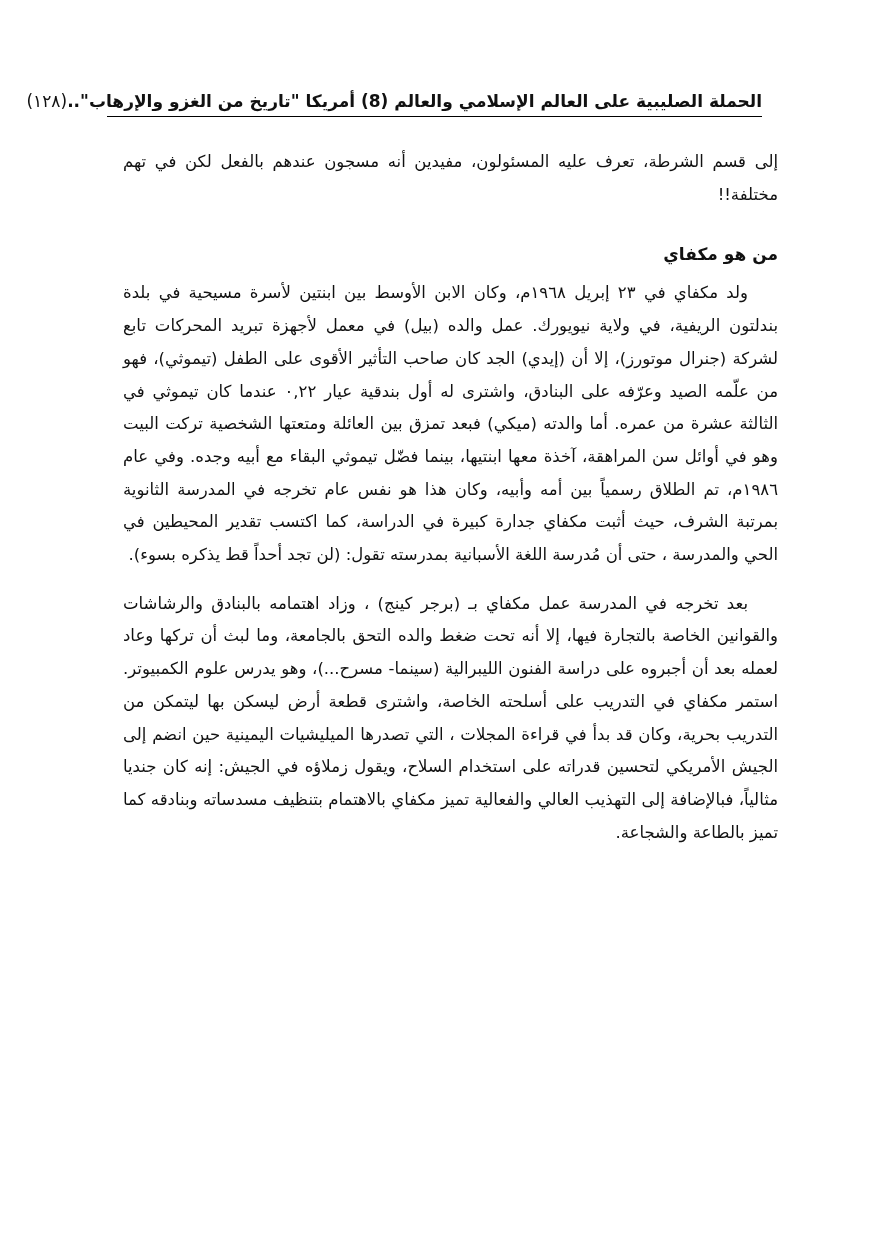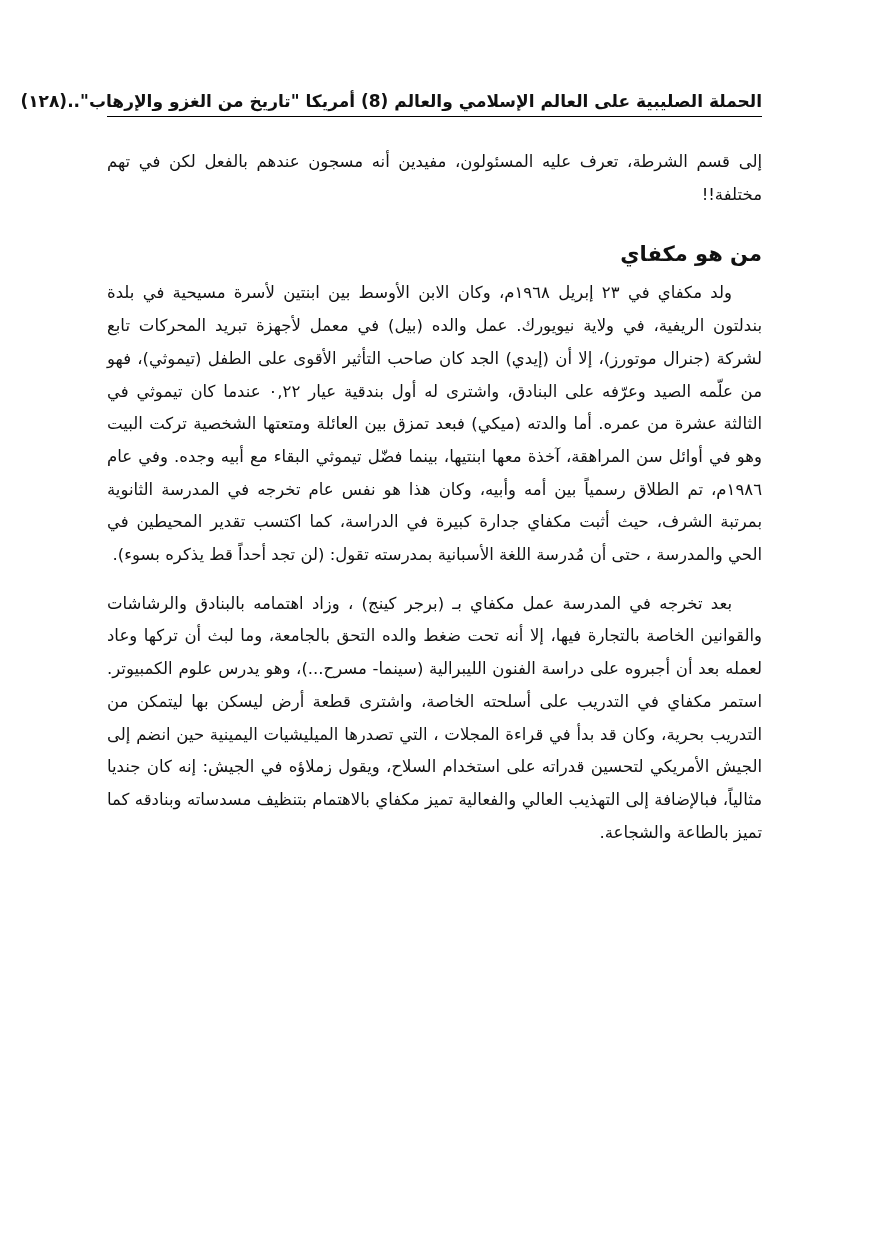--- a/index.html
+++ b/index.html
@@ -31,41 +31,41 @@
       border-bottom: 1.5px solid #000;
       display: flex;
       flex-direction: row;
       align-items: center;
       justify-content: space-between;
       font-weight: bold;
       font-size: 17px;
       white-space: nowrap;
     }
     .running-title { font-weight: bold; }
-    .page-number { font-weight: bold; margin-left: 4px; }
+    .page-number { font-weight: normal; margin-left: 4px; }
 
     .content {
       position: absolute;
       top: 146px;
-      left: 0;
+      left: 16px;
       width: 655px;
       font-size: 16.5px;
       line-height: 32.7px;
       text-align: justify;
     }
     .para {
       margin: 0;
       text-align: justify;
       text-align-last: right;
     }
     .para.indent { text-indent: 30px; }
     .para + .para { margin-top: 16px; }
     .section-heading {
       margin: 26px 0 6px 0;
-      font-size: 21px;
+      font-size: 17px;
       font-weight: bold;
       line-height: 34px;
     }
   </style>
 </head>
 <body>
 
 <div class="page">
   <div class="running-header">
     <span class="running-title">الحملة الصليبية على العالم الإسلامي والعالم (8) أمريكا "تاريخ من الغزو والإرهاب"..</span>

